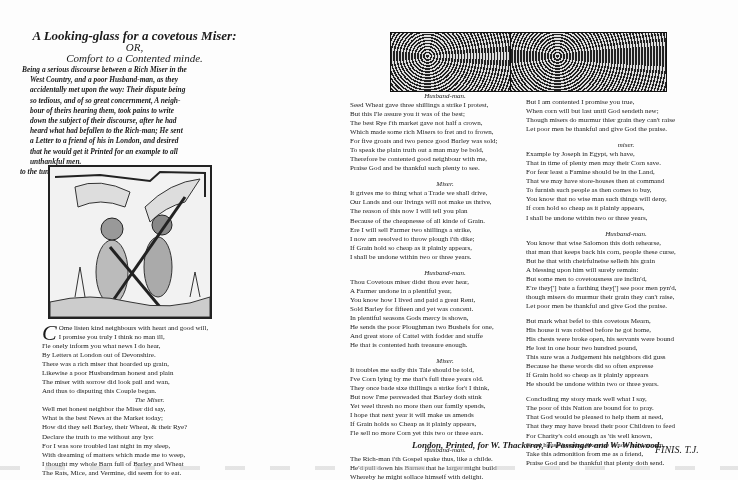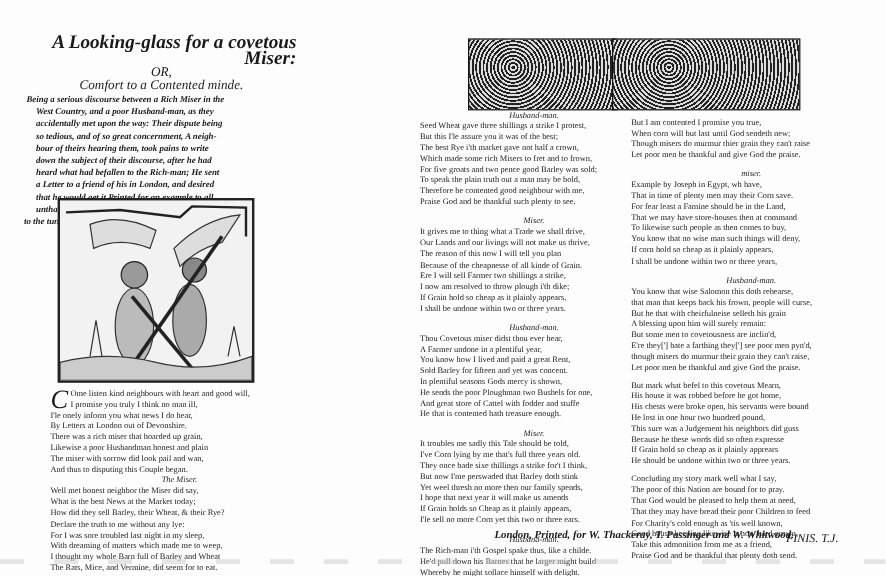--- a/index.html
+++ b/index.html
@@ -1,19 +1,19 @@
 <!DOCTYPE html>
 <html><head>
 <meta charset="utf-8">
 <style>
   html,body{margin:0;padding:0;}
   body{width:738px;height:480px;background:#fdfdfd;position:relative;overflow:hidden;
        font-family:"Liberation Serif","DejaVu Serif",serif;color:#1a1a1a;}
   .col{position:absolute;}
-  .title{font-weight:bold;font-style:italic;font-size:16px;text-align:right;line-height:13px;}
+  .title{font-weight:bold;font-style:italic;font-size:13px;text-align:center;line-height:13px;}
   .sub{font-style:italic;font-size:11px;text-align:center;line-height:11px;}
   .desc{font-weight:bold;font-style:italic;font-size:7.4px;line-height:10.2px;}
   .verse{font-size:7px;line-height:9.05px;white-space:nowrap;}
   .speaker{font-style:italic;font-size:7px;text-align:center;line-height:10px;}
   .stanza{margin-bottom:6px;}
   .dropcap{float:left;font-size:22px;line-height:18px;margin-right:2px;font-style:italic;}
   .imprint{position:absolute;font-weight:bold;font-style:italic;font-size:9px;white-space:nowrap;}
   .finis{position:absolute;font-style:italic;font-size:10px;}
   .woodcut{position:absolute;border:2px solid #222;background:#f2f2f2;}
   .border-orn{position:absolute;background:
@@ -162,31 +162,31 @@
         <div>Let poor men be thankful and give God the praise.</div>
       </div>
     </div>
     <div class="stanza">
       <div class="speaker">miser.</div>
       <div class="verse">
         <div>Example by Joseph in Egypt, wh have,</div>
         <div>That in time of plenty men may their Corn save.</div>
         <div>For fear least a Famine should be in the Land,</div>
         <div>That we may have store-houses then at command</div>
-        <div>To likewise such people as then comes to buy,</div>
+        <div>To furnish such people as then comes to buy,</div>
         <div>You know that no wise man such things will deny,</div>
         <div>If corn hold so cheap as it plainly appears,</div>
         <div>I shall be undone within two or three years,</div>
       </div>
     </div>
     <div class="stanza">
       <div class="speaker">Husband-man.</div>
       <div class="verse">
         <div>You know that wise Salomon this doth rehearse,</div>
-        <div>that man that keeps back his frown, people will curse,</div>
+        <div>that man that keeps back his corn, people these curse,</div>
         <div>But he that with cheirfulneise selleth his grain</div>
         <div>A blessing upon him will surely remain:</div>
         <div>But some men to covetousness are inclin'd,</div>
         <div>E're they['] bate a farthing they['] see poor men pyn'd,</div>
         <div>though misers do murmur their grain they can't raise,</div>
         <div>Let poor men be thankful and give God the praise.</div>
       </div>
     </div>
     <div class="stanza">
       <div class="verse">

